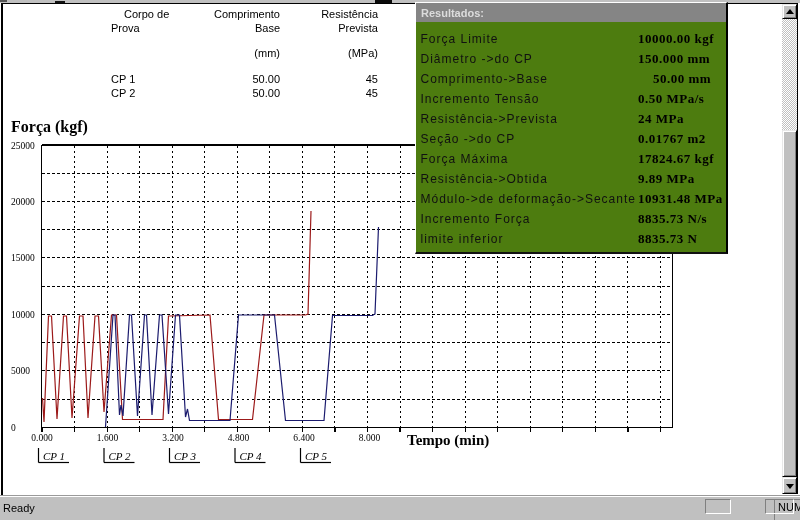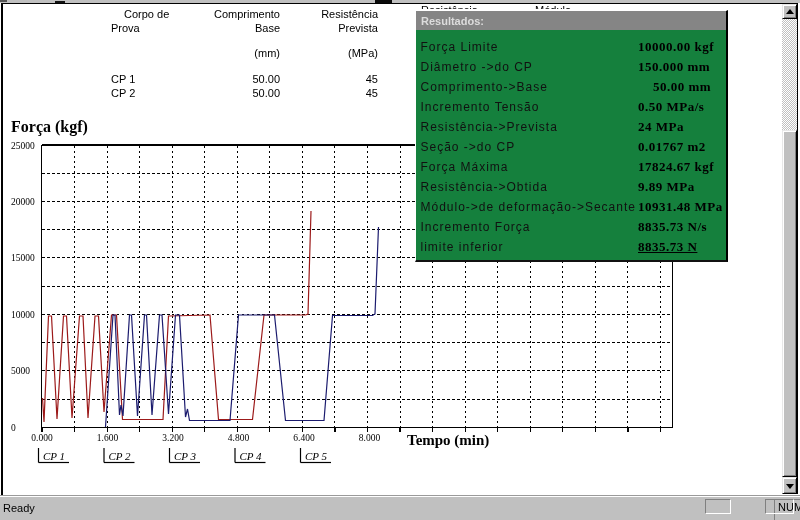--- a/index.html
+++ b/index.html
@@ -150,21 +150,21 @@
     122.5,309.5 163,309.5 168.5,206 210,205 218.5,309.5 252.5,309.5
     264,205 305.5,205 308,204 311,101"></polyline>
   <polyline fill="none" stroke="#1b1b6e" stroke-width="1.2" points="
     105.5,317 113,205 115,205 119.5,305 121,295 123,306 129.5,205 131.5,205
     137.5,306 144.5,205 146.5,205 152,305 159.5,205 162,205 168.5,304
     175.5,205 179.5,205 185.5,307 187.5,299 189.5,310.5 230,310.5
     238.5,205 274.5,205 285.5,310.5 324,310.5 332.5,205.5 372.5,205.5
     375,204 378.5,117"></polyline>
 </svg>
 
-<div class="abs" style="left:415px;top:10px;width:313px;height:252px;background:#15803d;
+<div class="abs" style="left:415px;top:2px;width:313px;height:252px;background:#4d7c0f;
      border-left:1px solid #fff;border-top:1px solid #fff;border-right:2px solid #000;border-bottom:2px solid #111;z-index:5;">
   <div class="abs" style="left:0px;top:0px;width:310px;height:19px;background:#858585;"></div>
   <div class="abs" style="left:5px;top:4px;font:bold 11px 'Liberation Sans',sans-serif;color:#dcdcdc;z-index:6;">Resultados:</div>
   <div>
     <div class="abs" style="left:4.5px;top:30.4px;font:12px/12px 'Liberation Sans',sans-serif;letter-spacing:1px;color:#111;white-space:nowrap;">Força Limite</div>
     <div class="abs" style="left:222px;top:30.4px;font:bold 13px/12px 'Liberation Serif',serif;letter-spacing:0.5px;color:#000;white-space:nowrap;">10000.00 kgf</div>
     <div class="abs" style="left:4.5px;top:50.4px;font:12px/12px 'Liberation Sans',sans-serif;letter-spacing:1px;color:#111;white-space:nowrap;">Diâmetro -&gt;do CP</div>
     <div class="abs" style="left:222px;top:50.4px;font:bold 13px/12px 'Liberation Serif',serif;letter-spacing:0.5px;color:#000;white-space:nowrap;">150.000 mm</div>
     <div class="abs" style="left:4.5px;top:70.4px;font:12px/12px 'Liberation Sans',sans-serif;letter-spacing:1px;color:#111;white-space:nowrap;">Comprimento-&gt;Base</div>
     <div class="abs" style="left:222px;top:70.4px;font:bold 13px/12px 'Liberation Serif',serif;letter-spacing:0.5px;color:#000;white-space:nowrap;margin-left:15px;">50.00 mm</div>
@@ -176,21 +176,21 @@
     <div class="abs" style="left:222px;top:130.4px;font:bold 13px/12px 'Liberation Serif',serif;letter-spacing:0.5px;color:#000;white-space:nowrap;">0.01767 m2</div>
     <div class="abs" style="left:4.5px;top:150.4px;font:12px/12px 'Liberation Sans',sans-serif;letter-spacing:1px;color:#111;white-space:nowrap;">Força Máxima</div>
     <div class="abs" style="left:222px;top:150.4px;font:bold 13px/12px 'Liberation Serif',serif;letter-spacing:0.5px;color:#000;white-space:nowrap;">17824.67 kgf</div>
     <div class="abs" style="left:4.5px;top:170.4px;font:12px/12px 'Liberation Sans',sans-serif;letter-spacing:1px;color:#111;white-space:nowrap;">Resistência-&gt;Obtida</div>
     <div class="abs" style="left:222px;top:170.4px;font:bold 13px/12px 'Liberation Serif',serif;letter-spacing:0.5px;color:#000;white-space:nowrap;">9.89 MPa</div>
     <div class="abs" style="left:4.5px;top:190.4px;font:12px/12px 'Liberation Sans',sans-serif;letter-spacing:1px;color:#111;white-space:nowrap;">Módulo-&gt;de deformação-&gt;Secante</div>
     <div class="abs" style="left:222px;top:190.4px;font:bold 13px/12px 'Liberation Serif',serif;letter-spacing:0.5px;color:#000;white-space:nowrap;">10931.48 MPa</div>
     <div class="abs" style="left:4.5px;top:210.4px;font:12px/12px 'Liberation Sans',sans-serif;letter-spacing:1px;color:#111;white-space:nowrap;">Incremento Força</div>
     <div class="abs" style="left:222px;top:210.4px;font:bold 13px/12px 'Liberation Serif',serif;letter-spacing:0.5px;color:#000;white-space:nowrap;">8835.73 N/s</div>
     <div class="abs" style="left:4.5px;top:230.4px;font:12px/12px 'Liberation Sans',sans-serif;letter-spacing:1px;color:#111;white-space:nowrap;">limite inferior</div>
-    <div class="abs" style="left:222px;top:230.4px;font:bold 13px/12px 'Liberation Serif',serif;letter-spacing:0.5px;color:#000;white-space:nowrap;text-decoration:underline;">8835.73 N</div>
+    <div class="abs" style="left:222px;top:230.4px;font:bold 13px/12px 'Liberation Serif',serif;letter-spacing:0.5px;color:#000;white-space:nowrap;">8835.73 N</div>
   </div>
 </div>
 
 <div class="abs" style="left:782px;top:19px;width:15px;height:458px;background:#c0c0c0;
      background-image:conic-gradient(#fff 25%, #c0c0c0 0 50%, #fff 0 75%, #c0c0c0 0);background-size:2px 2px;"></div>
 <div class="abs" style="left:782px;top:4px;width:15px;height:15px;background:#c0c0c0;
      border:1px solid;border-color:#e8e8e8 #000 #000 #e8e8e8;box-shadow:inset 1px 1px 0 #fff, inset -1px -1px 0 #808080;">
   <div class="abs" style="left:3px;top:4px;width:0;height:0;border-left:4px solid transparent;border-right:4px solid transparent;border-bottom:5px solid #000;"></div>
 </div>
 <div class="abs" style="left:782px;top:130px;width:15px;height:347px;background:#c0c0c0;

